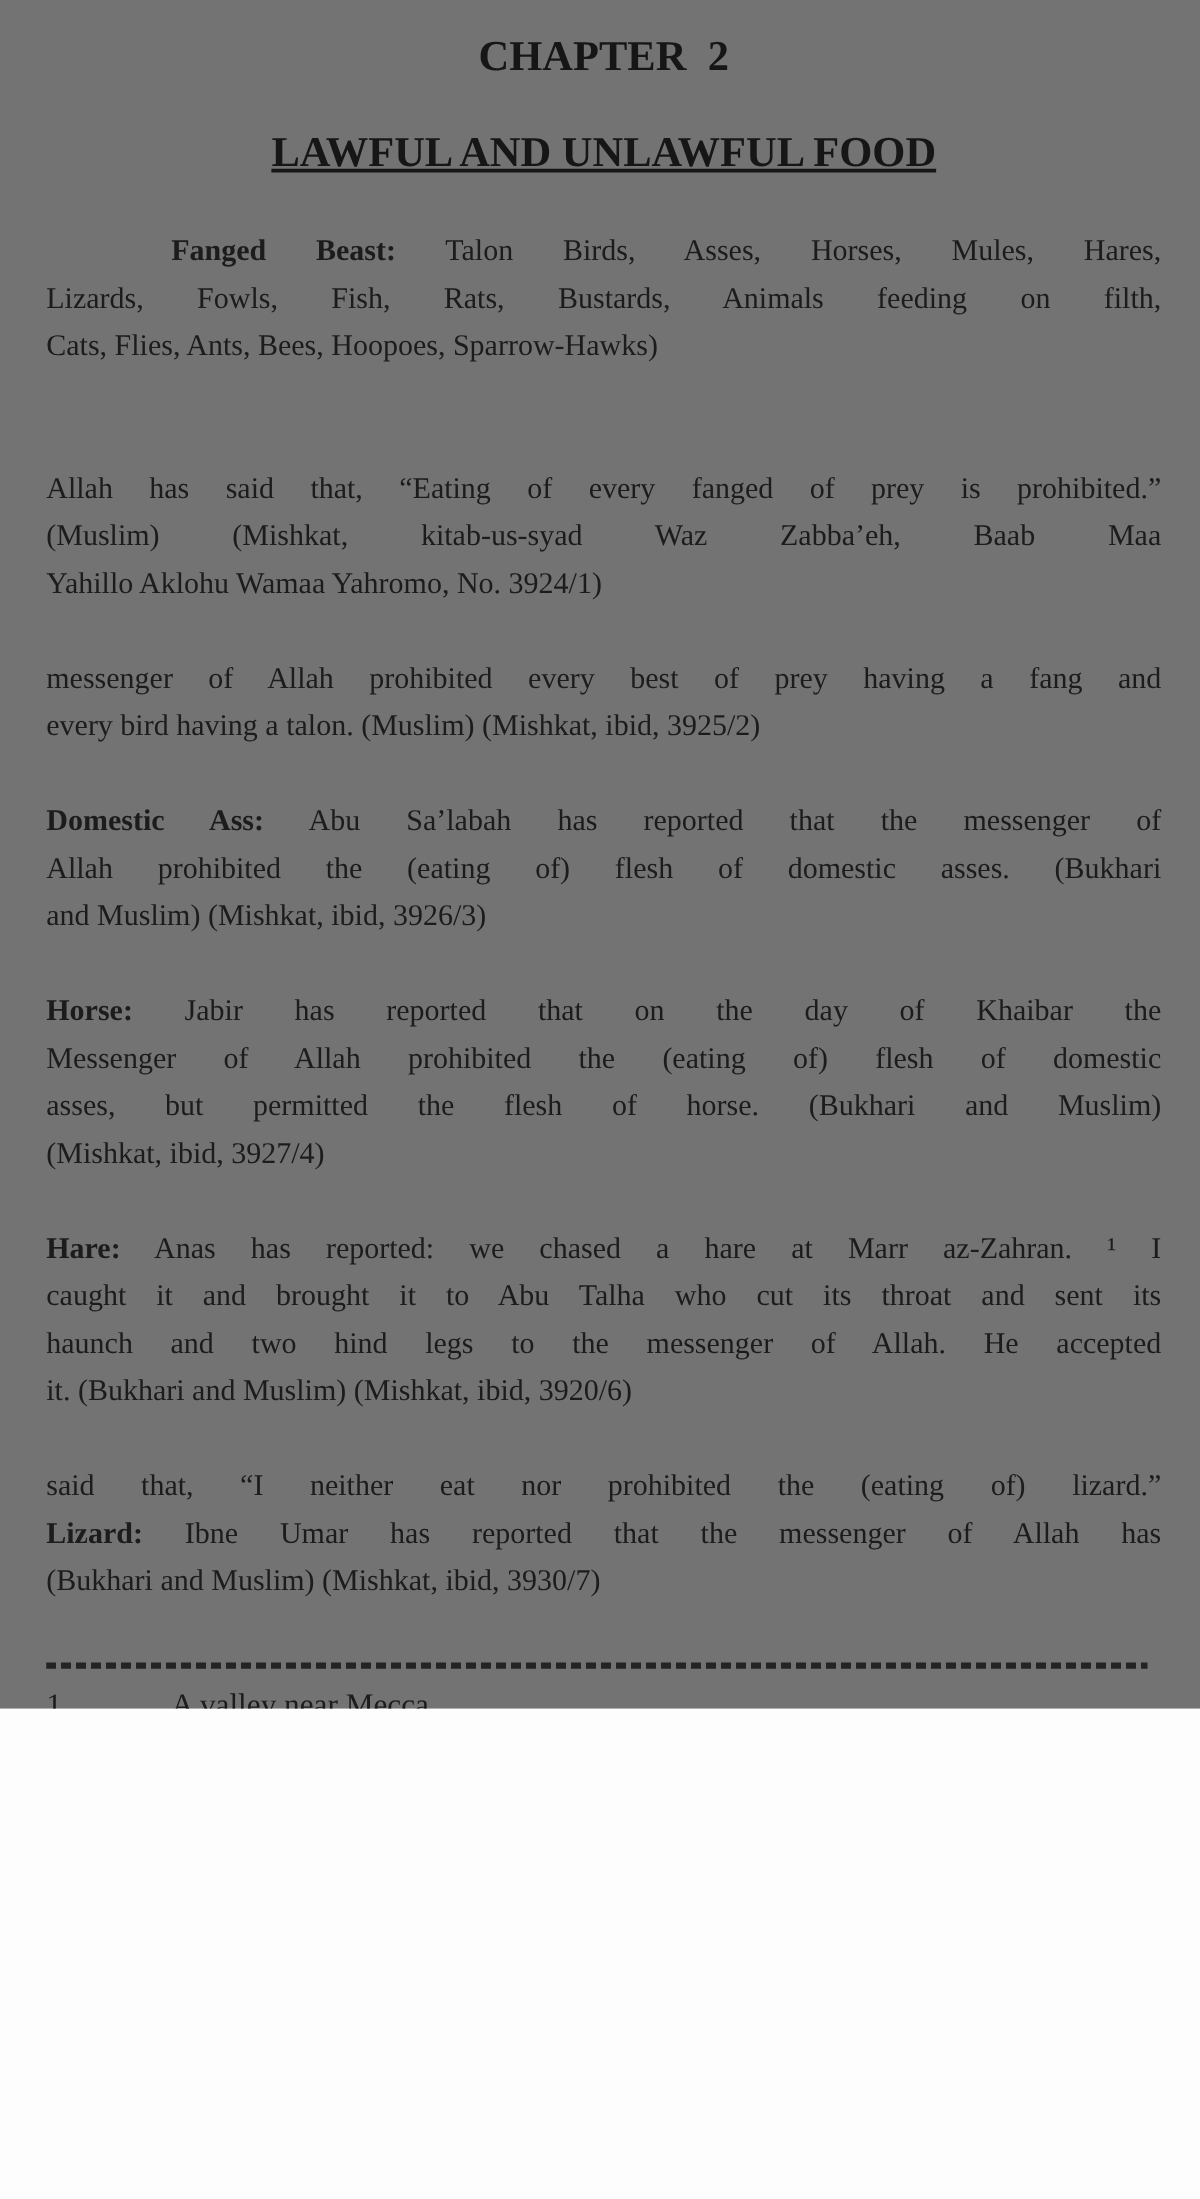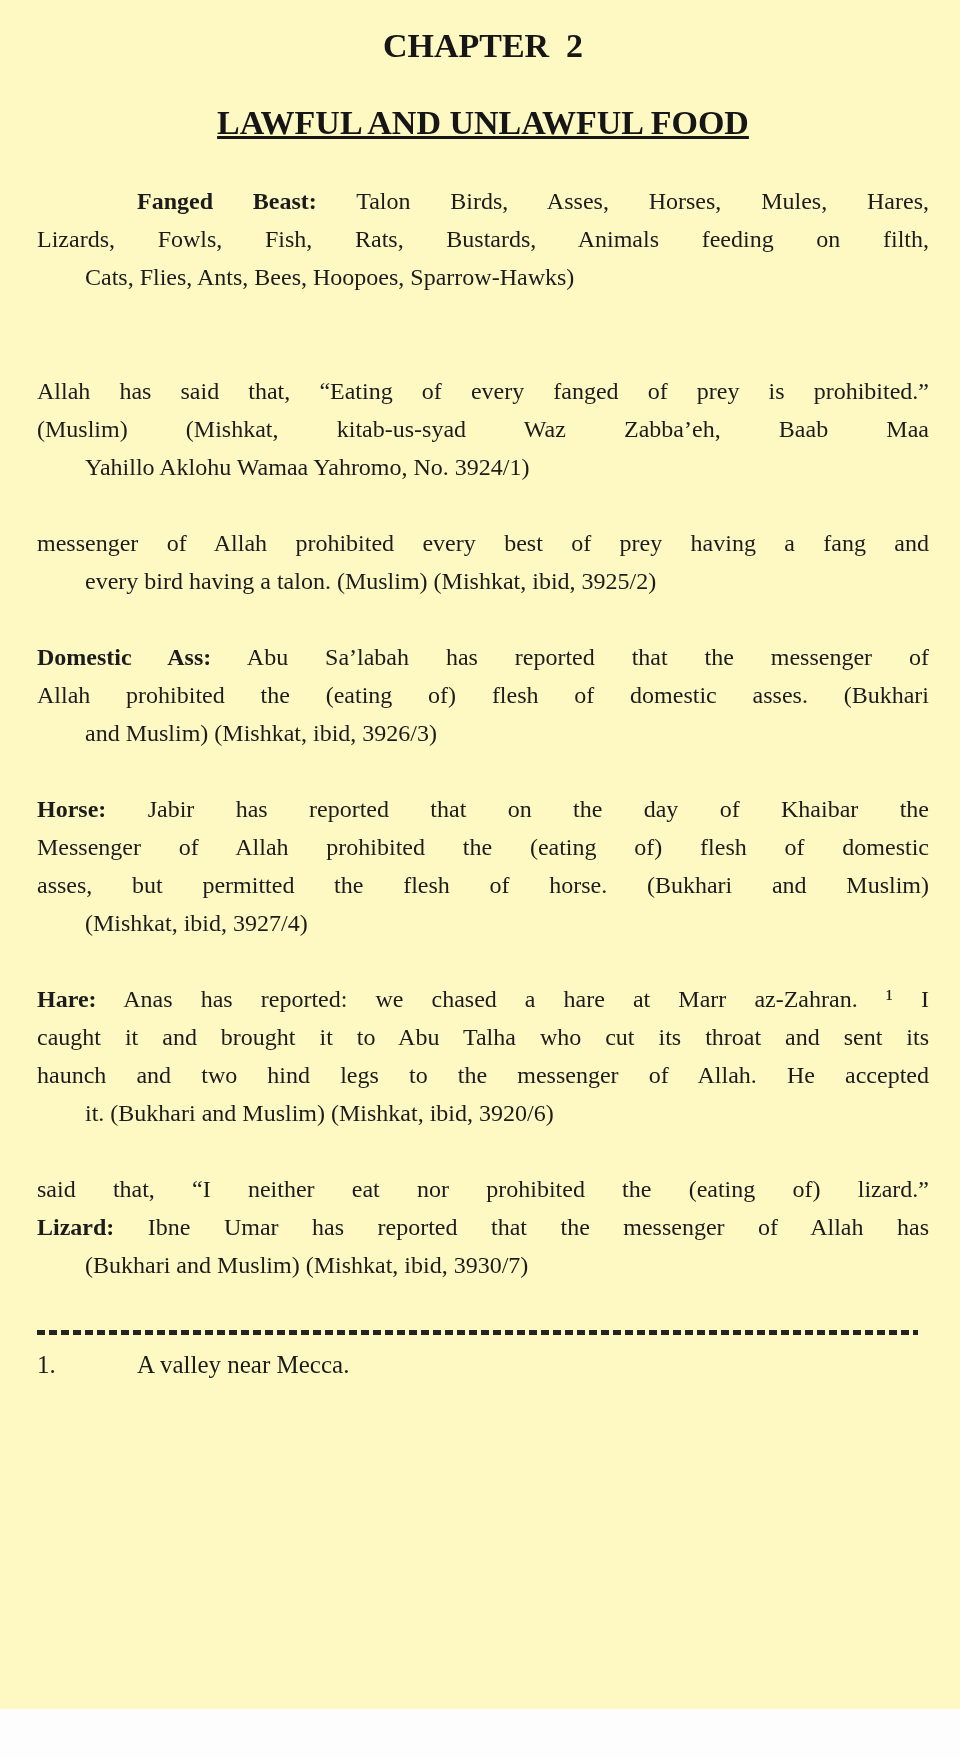--- a/index.html
+++ b/index.html
@@ -3,24 +3,24 @@
 <meta charset="utf-8">
 <style>
   html, body {
     margin: 0;
     padding: 0;
     background: #fdfdfd;
   }
   .page {
     position: relative;
     width: 960px;
-    height: 1709px;
+    height: 1367px;
     box-sizing: border-box;
     padding: 26px 31px 0 37px;
-    background: #fef9c3;
+    background: #737373;
     font-family: "Liberation Serif", serif;
     color: #1c1c1c;
     overflow: hidden;
   }
   .chapter-heading {
     text-align: center;
     font-weight: bold;
     font-size: 34px;
     line-height: 40px;
     white-space: pre;
@@ -45,21 +45,20 @@
   }
   .para.extra-gap {
     margin-bottom: 76px;
   }
   .line {
     text-align: justify;
     text-align-last: justify;
   }
   .line.last {
     text-align-last: left;
-    margin-left: 48px;
   }
   .line.indent {
     text-indent: 100px;
   }
   .line b {
     font-weight: bold;
   }
   .footnote-divider {
     margin-top: 46px;
     width: 881px;

